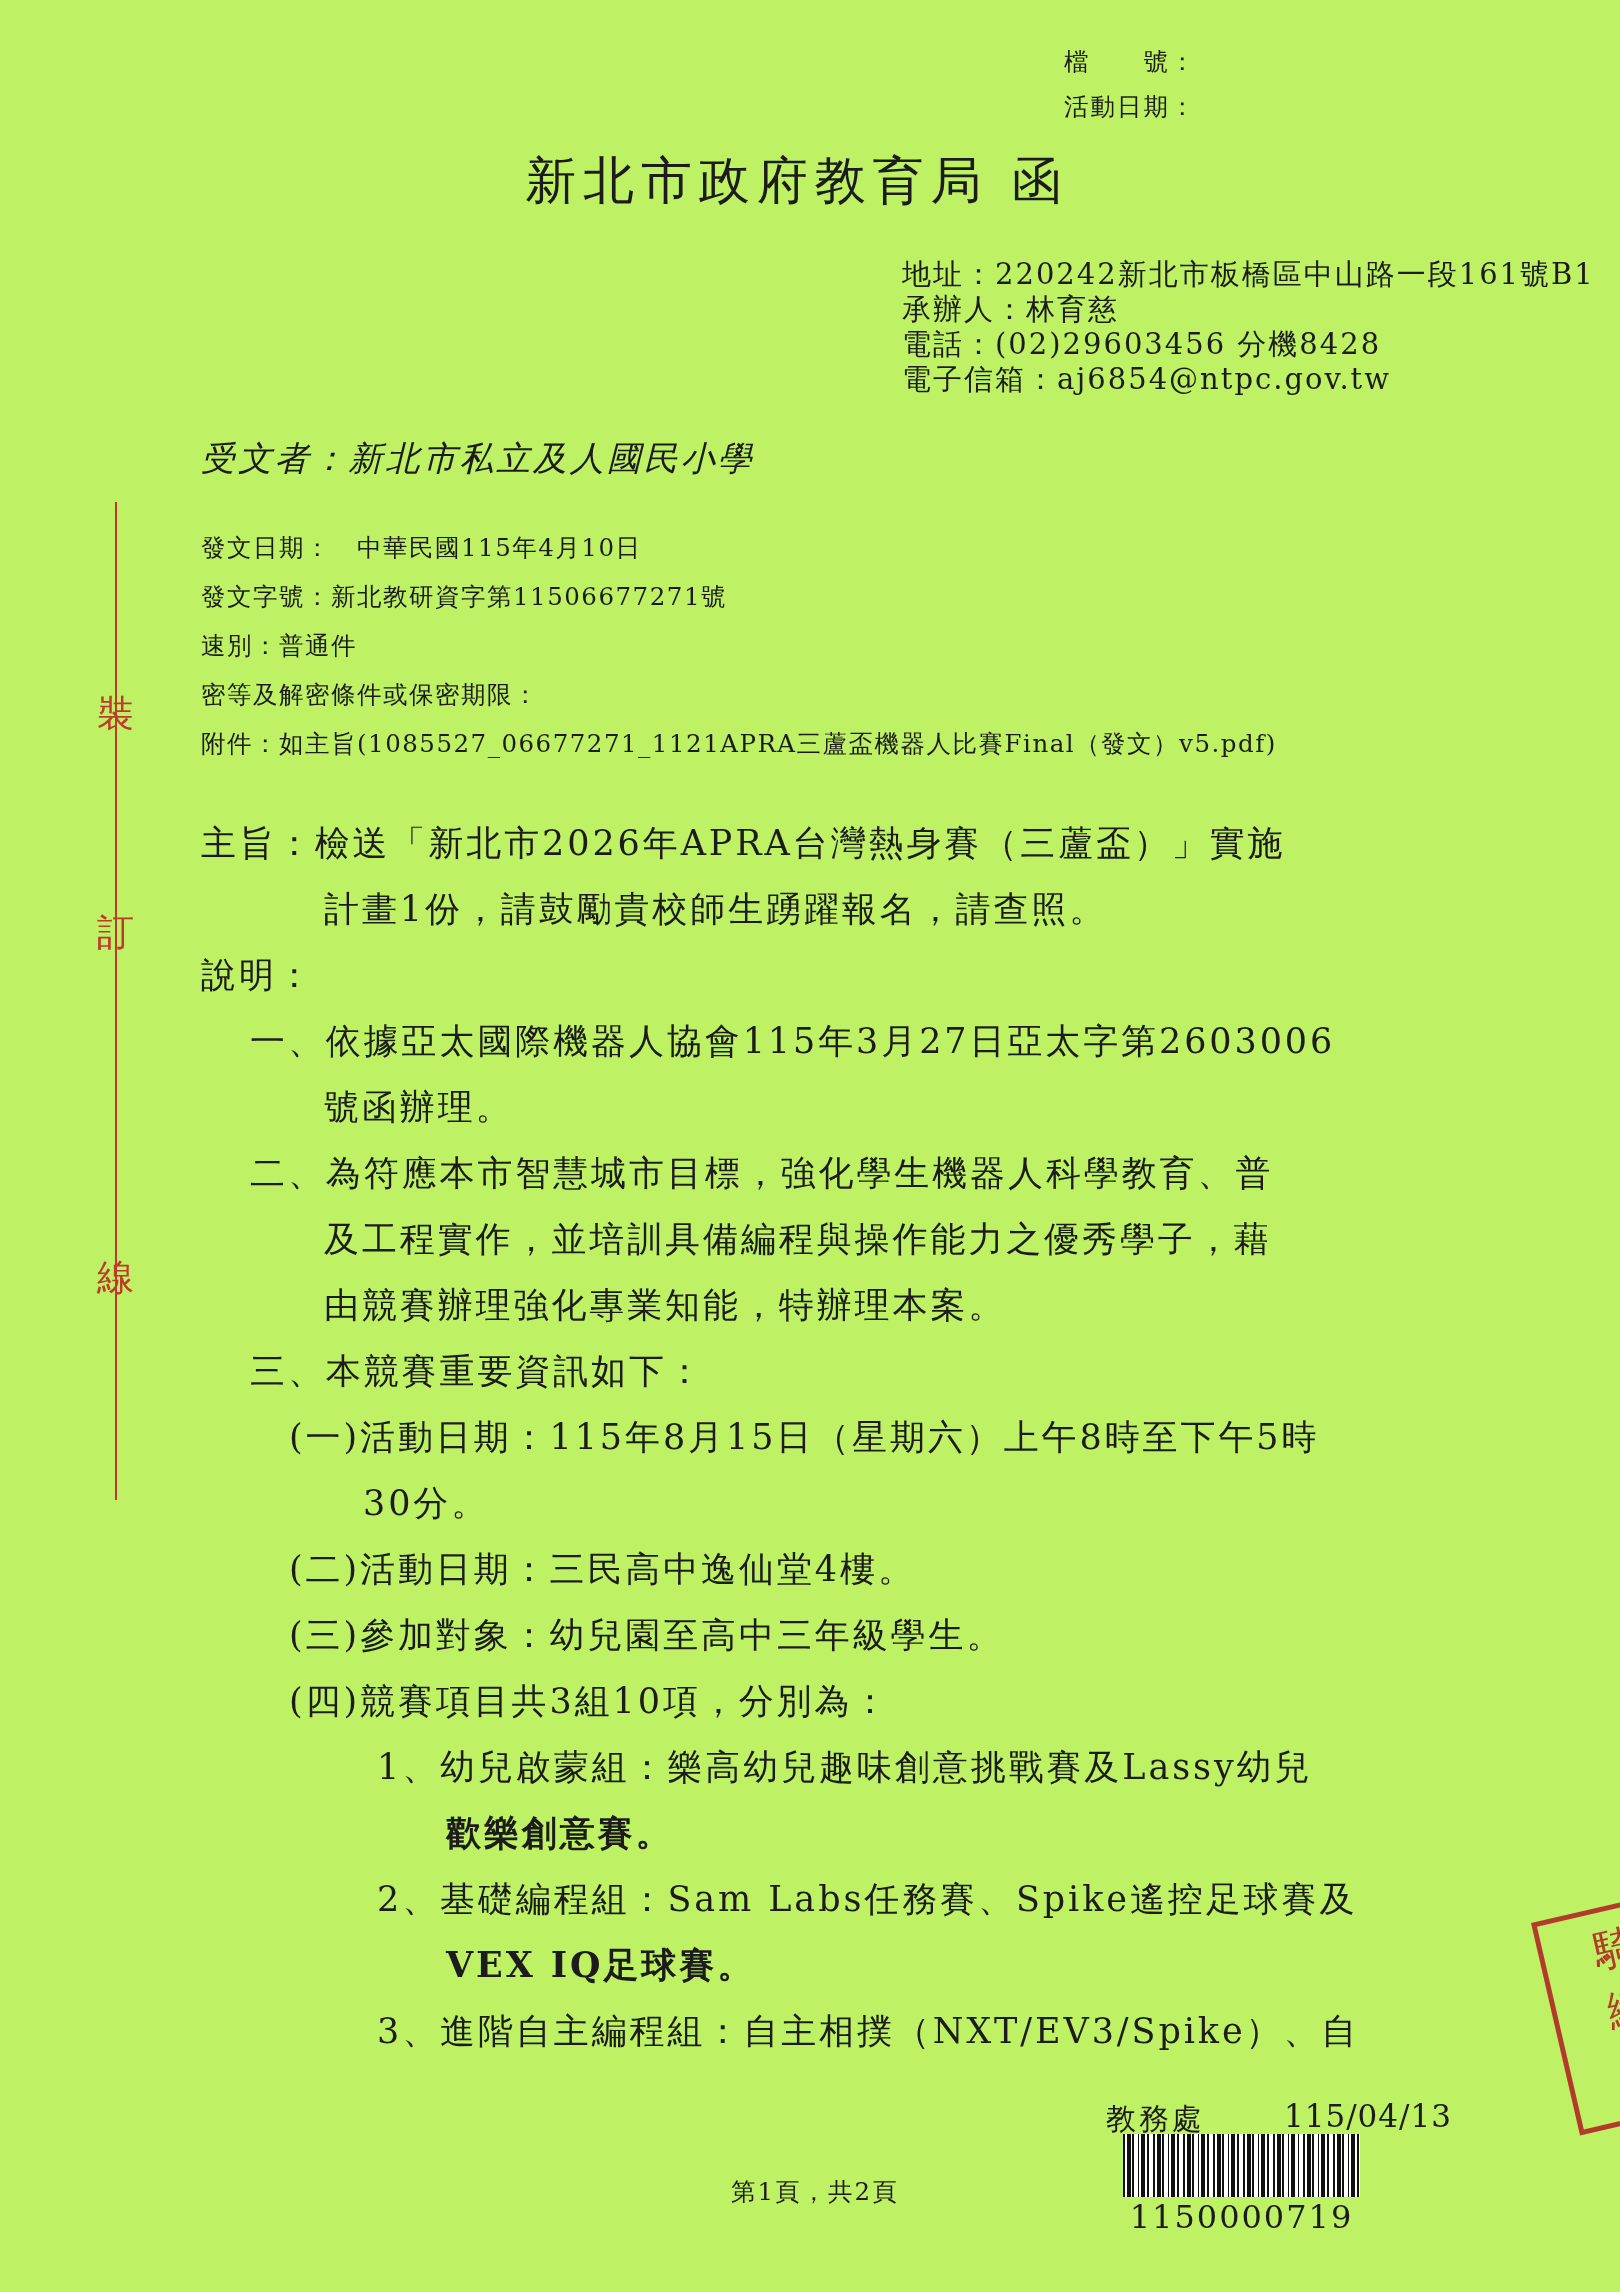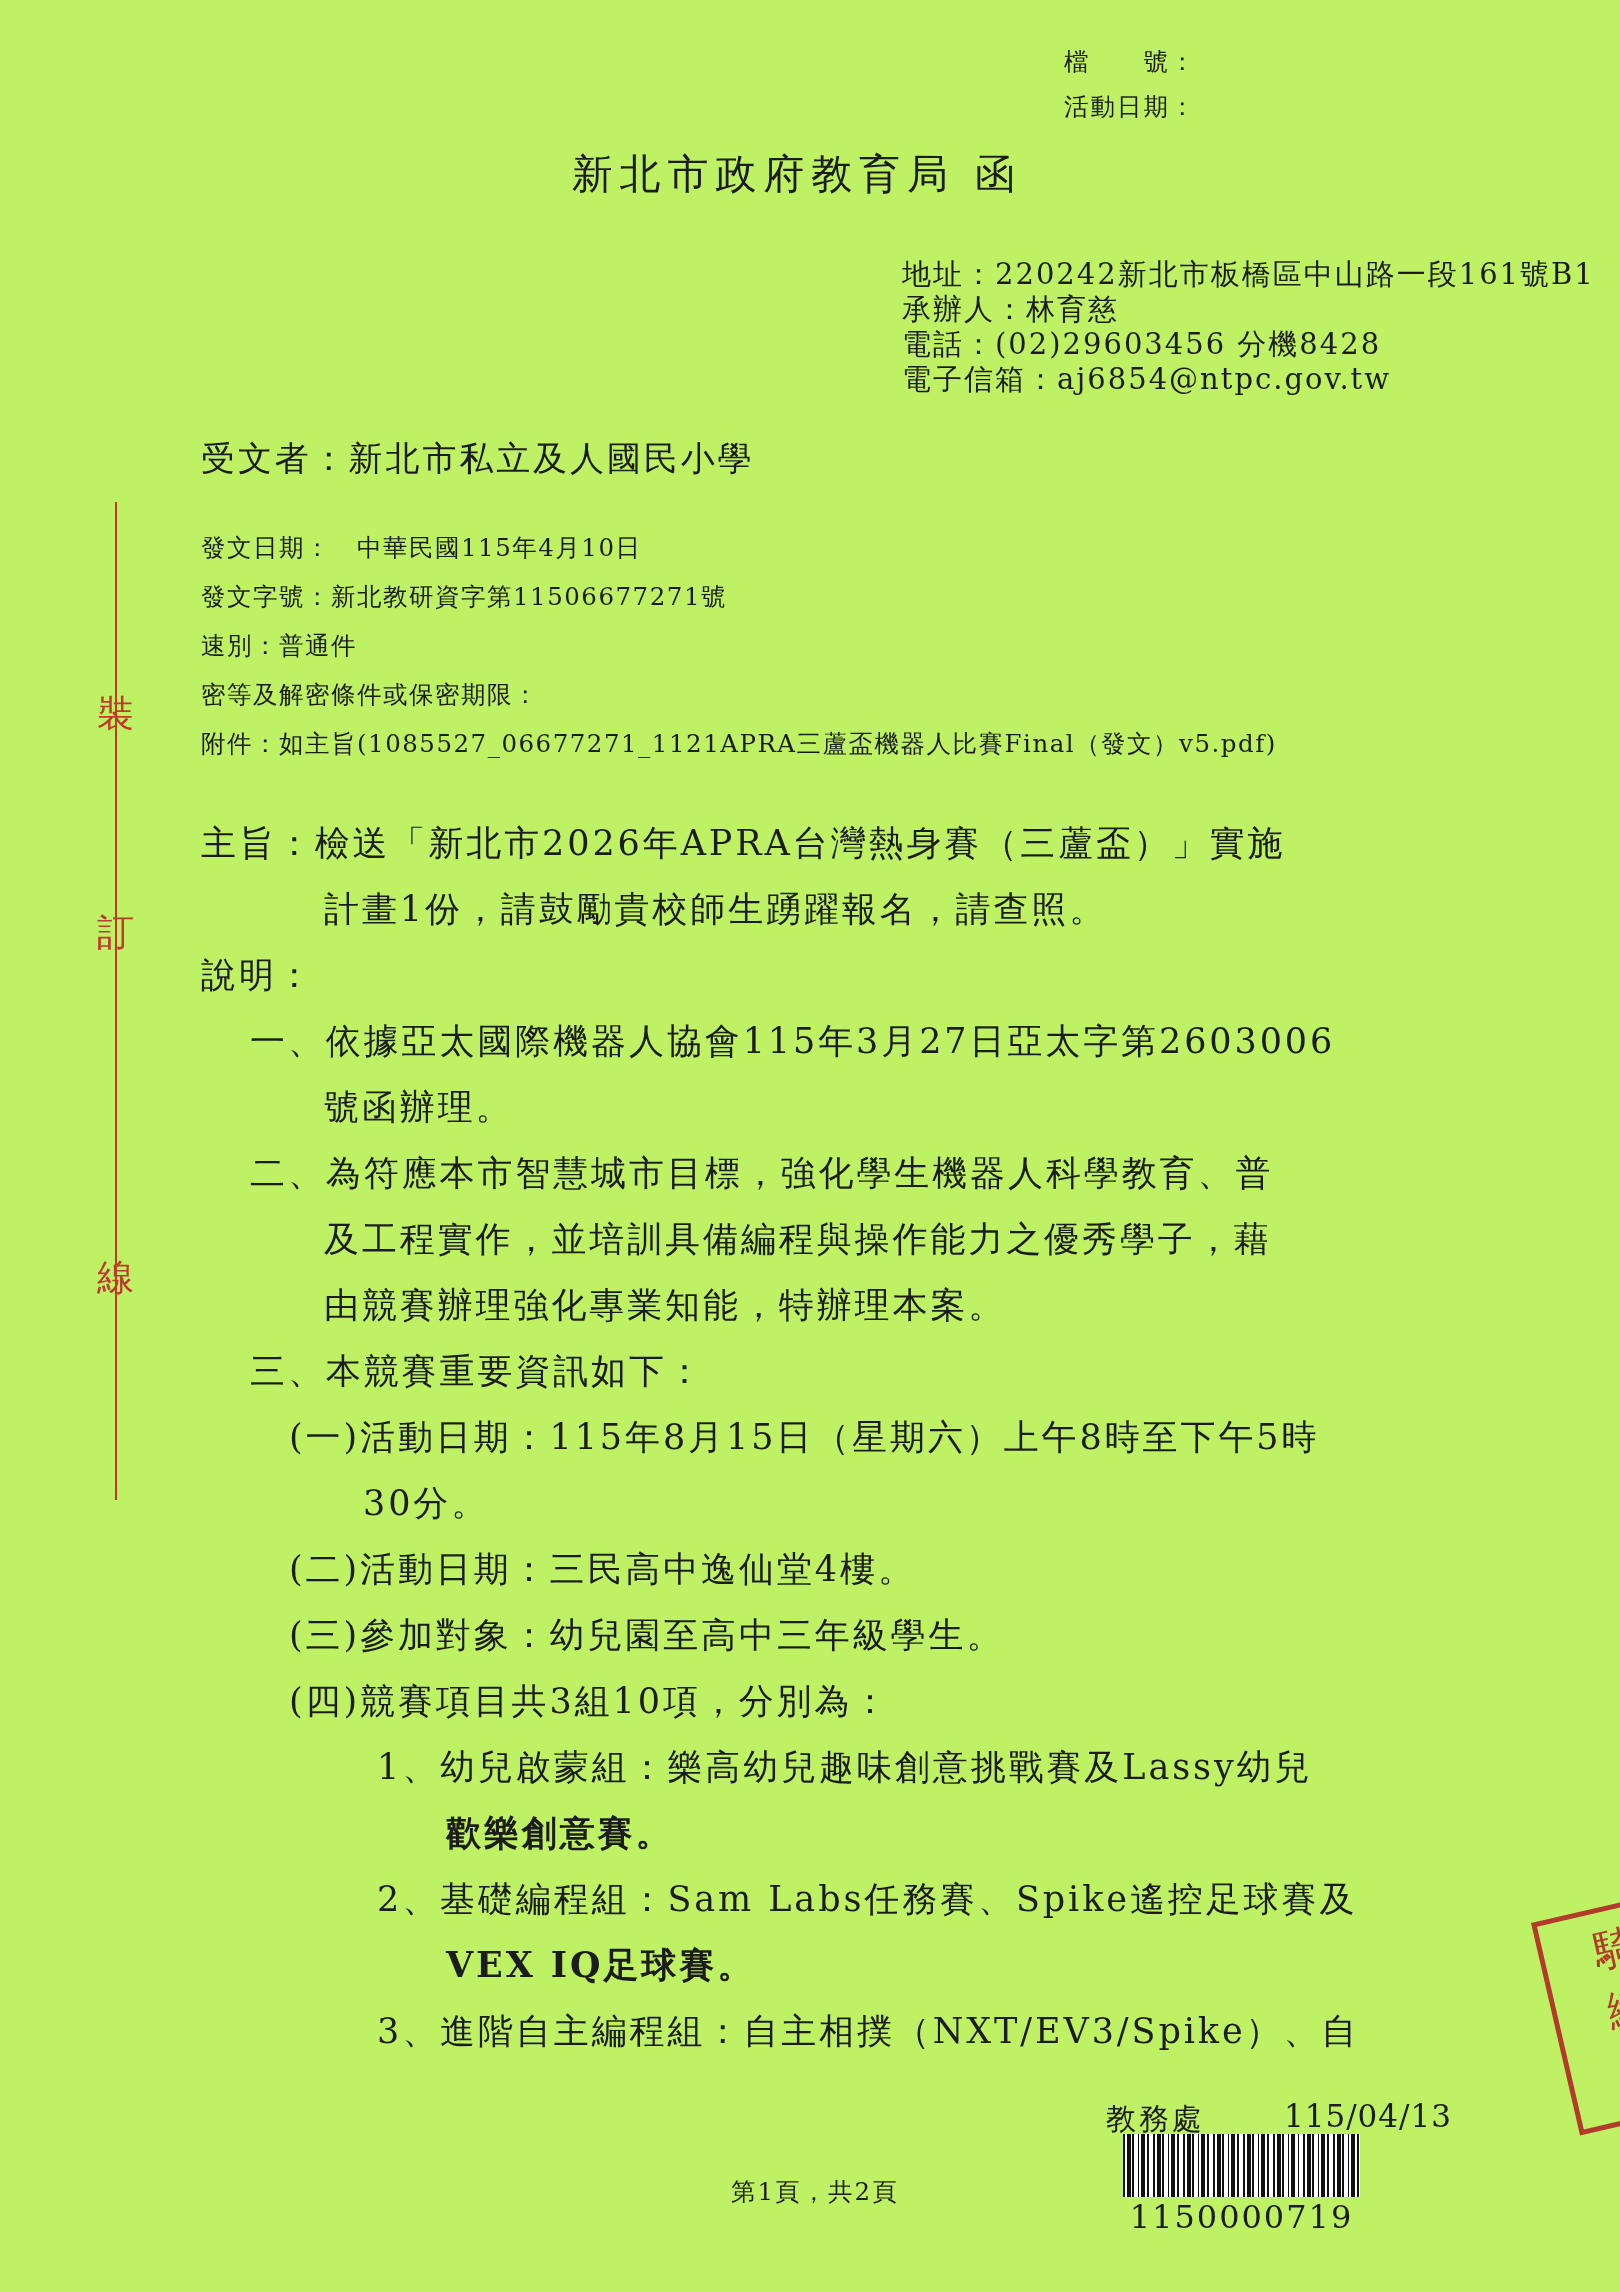--- a/index.html
+++ b/index.html
@@ -8,25 +8,25 @@
     width:1620px;height:2293px;
     background:#bef264;
     overflow:hidden;
     font-family:"DejaVu Serif","Liberation Serif",serif;
     color:#1c1c1c;
   }
   .abs{position:absolute;}
   
   .corner{left:1064px;top:39px;font-size:24.5px;line-height:45px;letter-spacing:2px;}
   
-  .doc-title{left:0;right:0;top:147px;text-align:center;font-size:41px;letter-spacing:6.9px;padding-right:25.5px;font-weight:500;}
+  .doc-title{left:0;right:0;top:147px;text-align:center;font-size:51px;letter-spacing:6.9px;padding-right:25.5px;font-weight:500;}
   
   .agency{left:902px;top:257px;font-size:29px;line-height:35px;letter-spacing:2px;white-space:nowrap;}
   
-  .recipient{left:201px;top:436px;font-size:34px;letter-spacing:2.9px;}
+  .recipient{left:201px;top:436px;font-size:34px;letter-spacing:2.9px;font-style:italic;}
   
   .meta{left:201px;top:523px;font-size:24.5px;line-height:49px;letter-spacing:1.5px;white-space:nowrap;}
   
   .body-block{left:201px;top:810px;width:1333px;font-size:35px;line-height:66px;letter-spacing:2.9px;white-space:nowrap;}
   .line{min-height:66px;}
   .i0{padding-left:0;}
   .i1{padding-left:123px;}
   .in{padding-left:49px;}
   .ip{padding-left:88px;}
   .ipc{padding-left:162px;}

